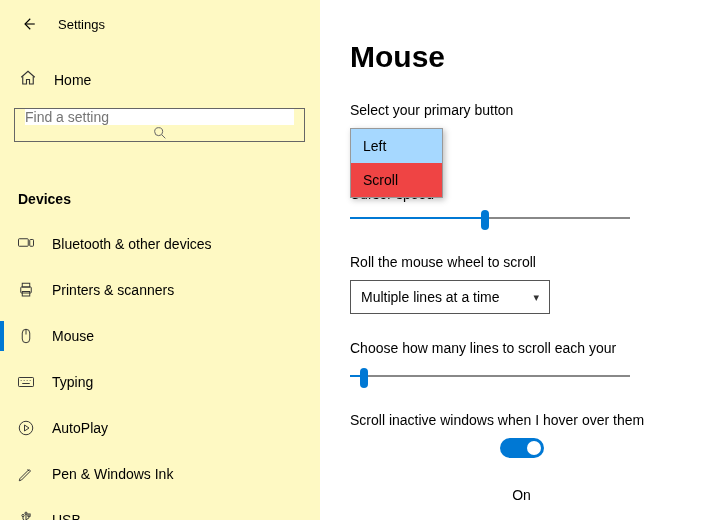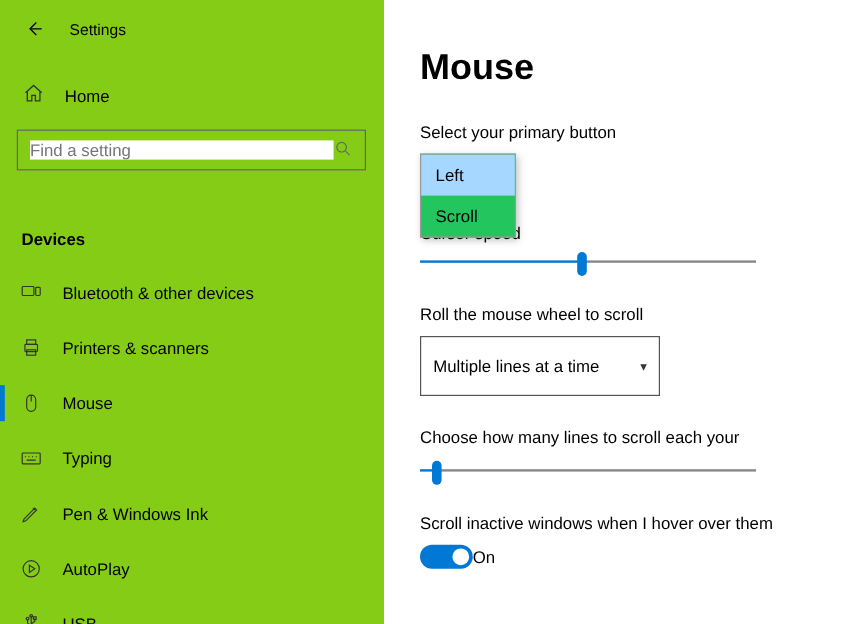--- a/index.html
+++ b/index.html
@@ -9,21 +9,21 @@
     color: #000;
     background: #fff;
     width: 723px;
     height: 520px;
     overflow: hidden;
     display: flex;
   }
   .sidebar {
     width: 320px;
     height: 100%;
-    background: #84cc16;
+    background: #fef9c3;
     border-right: 1px solid transparent;
     padding: 0;
   }
   .header-row {
     display: flex;
     align-items: center;
     height: 48px;
     padding: 0 18px;
     gap: 20px;
   }
@@ -39,20 +39,21 @@
   }
   .icon { width: 20px; height: 20px; display:flex; align-items:center; justify-content:center; color:#333;}
   .search-box {
     margin: 10px 14px 18px 14px;
     border: 1px solid #666;
     height: 34px;
     display: flex;
     align-items: center;
     padding: 0 10px;
     justify-content: space-between;
+    flex-direction: column;
   }
   .search-box input {
     border: none;
     outline: none;
     font-size: 14px;
     width: 100%;
     font-family: inherit;
   }
   .section-label {
     font-weight: 600;
@@ -83,23 +84,23 @@
     font-weight: 600;
     margin-bottom: 28px;
   }
   .setting-label {
     font-size: 14px;
     margin-bottom: 10px;
   }
   .dropdown-popup {
     position: absolute;
     border: 1px solid #999;
-    background: #22c55e;
+    background: #ef4444;
     box-shadow: 2px 2px 6px rgba(0,0,0,0.25);
-    width: 80px;
+    width: 93px;
   }
   .dropdown-option {
     padding: 9px 12px;
     font-size: 14px;
   }
   .dropdown-option.selected {
     background: #a6d8ff;
   }
   .behind-text {
     margin-top: 68px;
@@ -128,29 +129,29 @@
     position: absolute;
     top: 2px;
     width: 8px;
     height: 20px;
     background: #0078d4;
     border-radius: 4px;
   }
   .combo {
     border: 1px solid #555;
     width: 200px;
-    height: 50px;
+    height: 34px;
     display: flex;
     align-items: center;
     justify-content: space-between;
     padding: 0 10px;
     margin-bottom: 26px;
   }
   .chev { font-size: 11px; color:#333;}
-  .toggle-row { display:flex; align-items:center; gap: 0; margin-top:4px;}
+  .toggle-row { display:flex; align-items:center; gap: 29px; margin-top:4px;flex-direction:column;}
   .toggle {
     width: 44px; height: 20px;
     background: #0078d4;
     border-radius: 10px;
     position: relative;
   }
   .toggle-knob {
     position: absolute;
     right: 3px; top: 3px;
     width: 14px; height:14px;
@@ -232,35 +233,35 @@
           <rect x="2" y="6" width="20" height="12" rx="1"></rect>
           <path d="M5 10h1M9 10h1M13 10h1M17 10h1M7 14h10"></path>
         </svg>
     </span>
     <span>Typing</span>
   </div>
 
   <div class="nav-item">
     <span class="icon">
       <svg width="18" height="18" viewBox="0 0 24 24" fill="none" stroke="#333" stroke-width="1.3">
+          <circle cx="12" cy="12" r="9"></circle>
+          <path d="M10 8l6 4-6 4V8z"></path>
+        </svg>
+    </span>
+    <span>AutoPlay</span>
+  </div>
+
+  <div class="nav-item">
+    <span class="icon">
+      <svg width="18" height="18" viewBox="0 0 24 24" fill="none" stroke="#333" stroke-width="1.3">
           <path d="M3 21l3-1 12-12-2-2L4 18l-1 3z"></path>
           <path d="M14 6l2 2"></path>
         </svg>
     </span>
     <span>Pen &amp; Windows Ink</span>
-  </div>
-
-  <div class="nav-item">
-    <span class="icon">
-      <svg width="18" height="18" viewBox="0 0 24 24" fill="none" stroke="#333" stroke-width="1.3">
-          <circle cx="12" cy="12" r="9"></circle>
-          <path d="M10 8l6 4-6 4V8z"></path>
-        </svg>
-    </span>
-    <span>AutoPlay</span>
   </div>
 
   <div class="nav-item">
     <span class="icon">
       <svg width="18" height="18" viewBox="0 0 24 24" fill="none" stroke="#333" stroke-width="1.3">
           <path d="M12 3v18"></path>
           <circle cx="12" cy="3" r="1.5"></circle>
           <path d="M12 14l-4-3V7"></path>
           <path d="M12 12l4-3V6"></path>
           <rect x="14.5" y="4" width="3" height="3"></rect>

